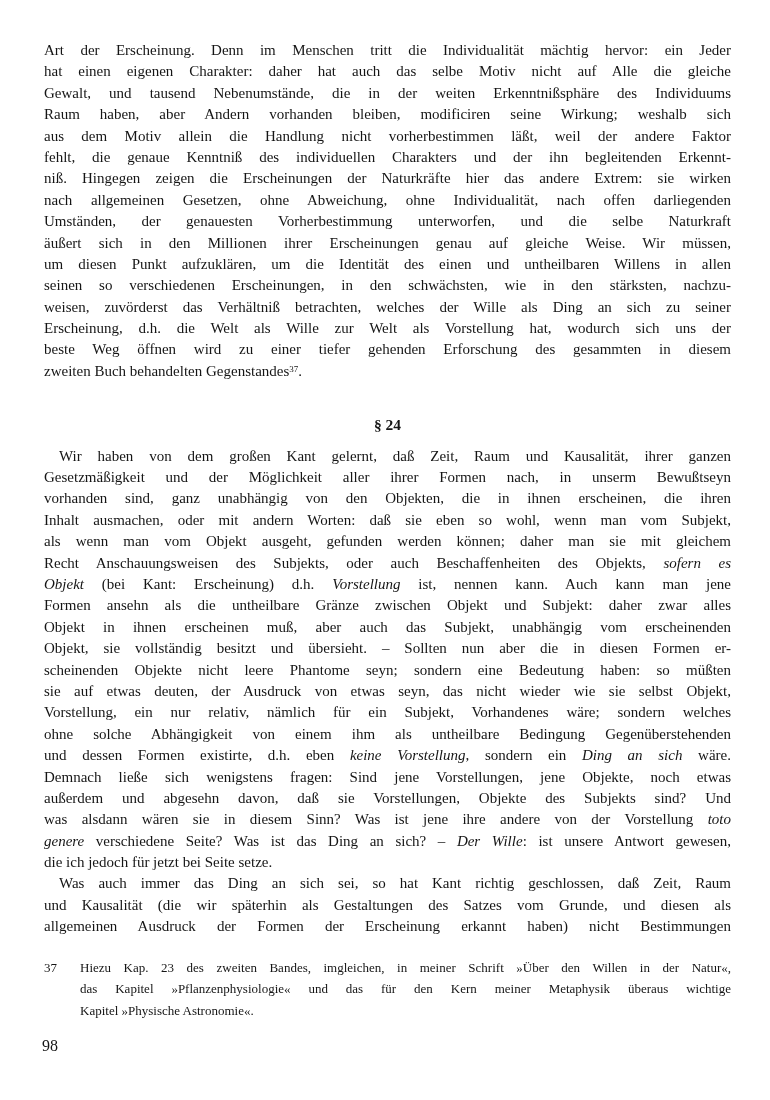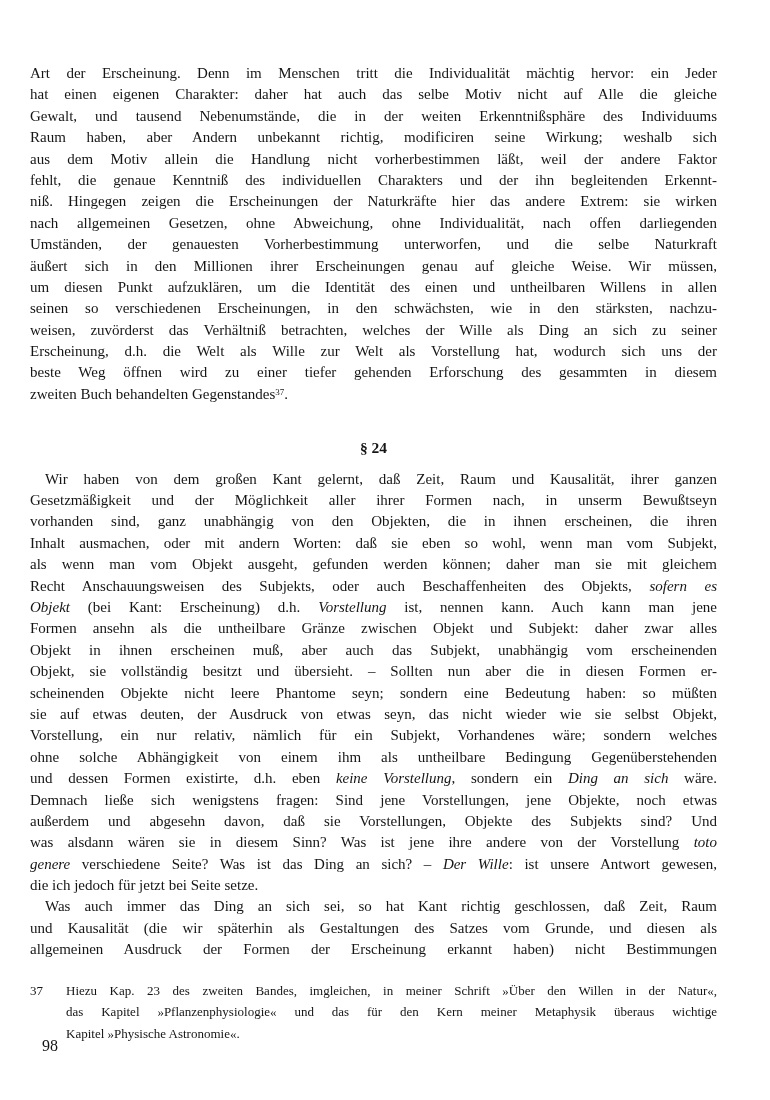--- a/index.html
+++ b/index.html
@@ -11,24 +11,23 @@
     position: relative;
     width: 770px;
     height: 1100px;
     background: #ffffff;
     font-family: "Liberation Serif", "DejaVu Serif", serif;
     color: #151515;
     overflow: hidden;
   }
   .textblock {
     position: absolute;
-    left: 30px;
+    left: 44px;
     top: 40px;
     width: 687px;
-    margin-top: 23px;
   }
   .paragraph { margin: 0; }
   .ln {
     font-size: 15px;
     line-height: 21.4px;
     height: 21.4px;
     text-align: justify;
     text-align-last: justify;
     -moz-text-align-last: justify;
     white-space: normal;
@@ -88,21 +87,21 @@
 </head>
 <body>
 
 <div class="page">
   <div class="textblock">
     <div>
         <div class="paragraph">
           <div class="ln"><span>Art der Erscheinung. Denn im Menschen tritt die Individualität mächtig hervor: ein Jeder</span></div>
           <div class="ln"><span>hat einen eigenen Charakter: daher hat auch das selbe Motiv nicht auf Alle die gleiche</span></div>
           <div class="ln"><span>Gewalt, und tausend Nebenumstände, die in der weiten Erkenntnißsphäre des Individuums</span></div>
-          <div class="ln"><span>Raum haben, aber Andern unbekannt richtig, modificiren seine Wirkung; weshalb sich</span></div>
+          <div class="ln"><span>Raum haben, aber Andern vorhanden bleiben, modificiren seine Wirkung; weshalb sich</span></div>
           <div class="ln"><span>aus dem Motiv allein die Handlung nicht vorherbestimmen läßt, weil der andere Faktor</span></div>
           <div class="ln"><span>fehlt, die genaue Kenntniß des individuellen Charakters und der ihn begleitenden Erkennt-</span></div>
           <div class="ln"><span>niß. Hingegen zeigen die Erscheinungen der Naturkräfte hier das andere Extrem: sie wirken</span></div>
           <div class="ln"><span>nach allgemeinen Gesetzen, ohne Abweichung, ohne Individualität, nach offen darliegenden</span></div>
           <div class="ln"><span>Umständen, der genauesten Vorherbestimmung unterworfen, und die selbe Naturkraft</span></div>
           <div class="ln"><span>äußert sich in den Millionen ihrer Erscheinungen genau auf gleiche Weise. Wir müssen,</span></div>
           <div class="ln"><span>um diesen Punkt aufzuklären, um die Identität des einen und untheilbaren Willens in allen</span></div>
           <div class="ln"><span>seinen so verschiedenen Erscheinungen, in den schwächsten, wie in den stärksten, nachzu-</span></div>
           <div class="ln"><span>weisen, zuvörderst das Verhältniß betrachten, welches der Wille als Ding an sich zu seiner</span></div>
           <div class="ln"><span>Erscheinung, d.h. die Welt als Wille zur Welt als Vorstellung hat, wodurch sich uns der</span></div>

